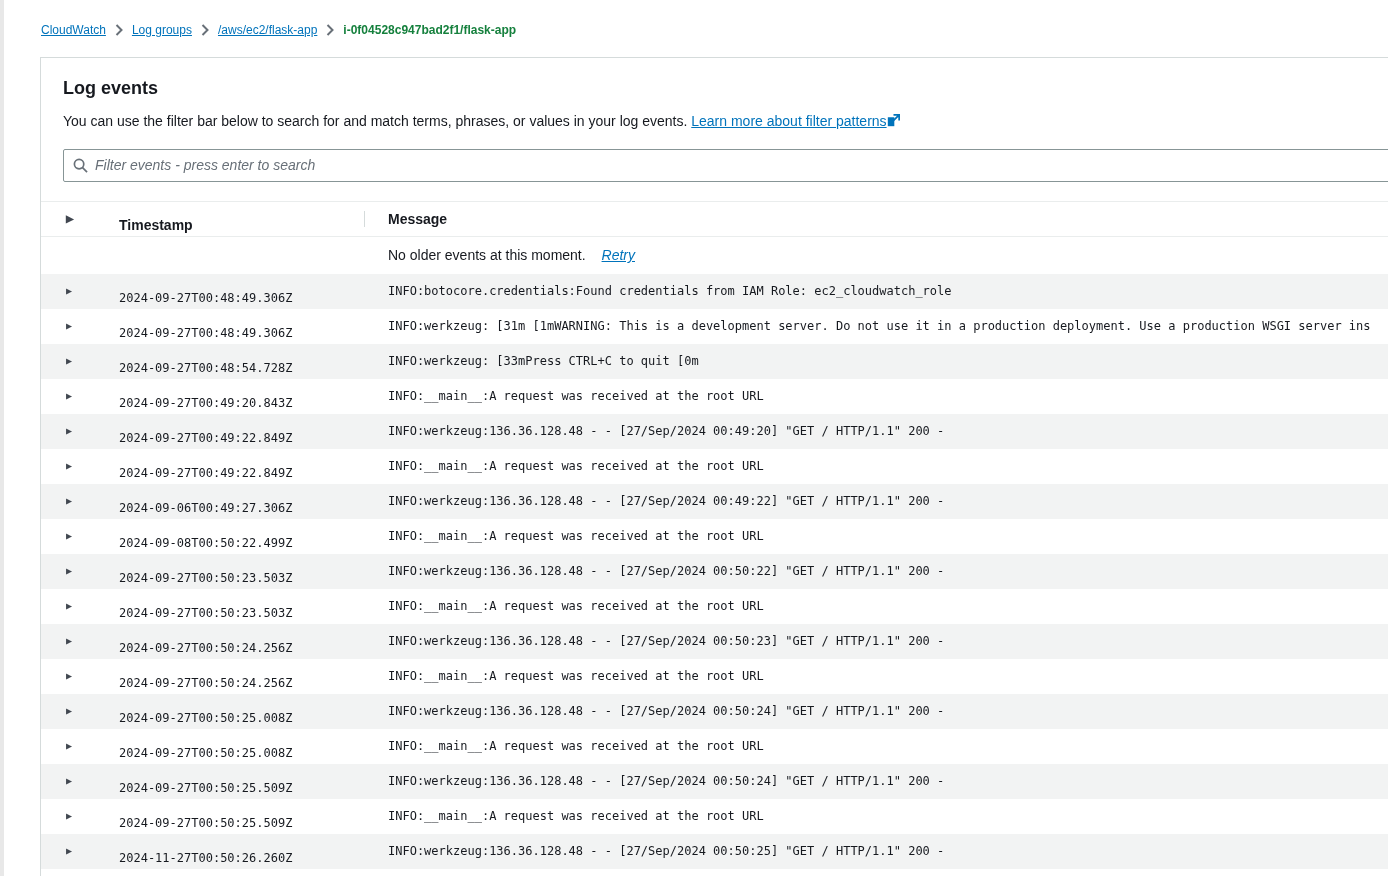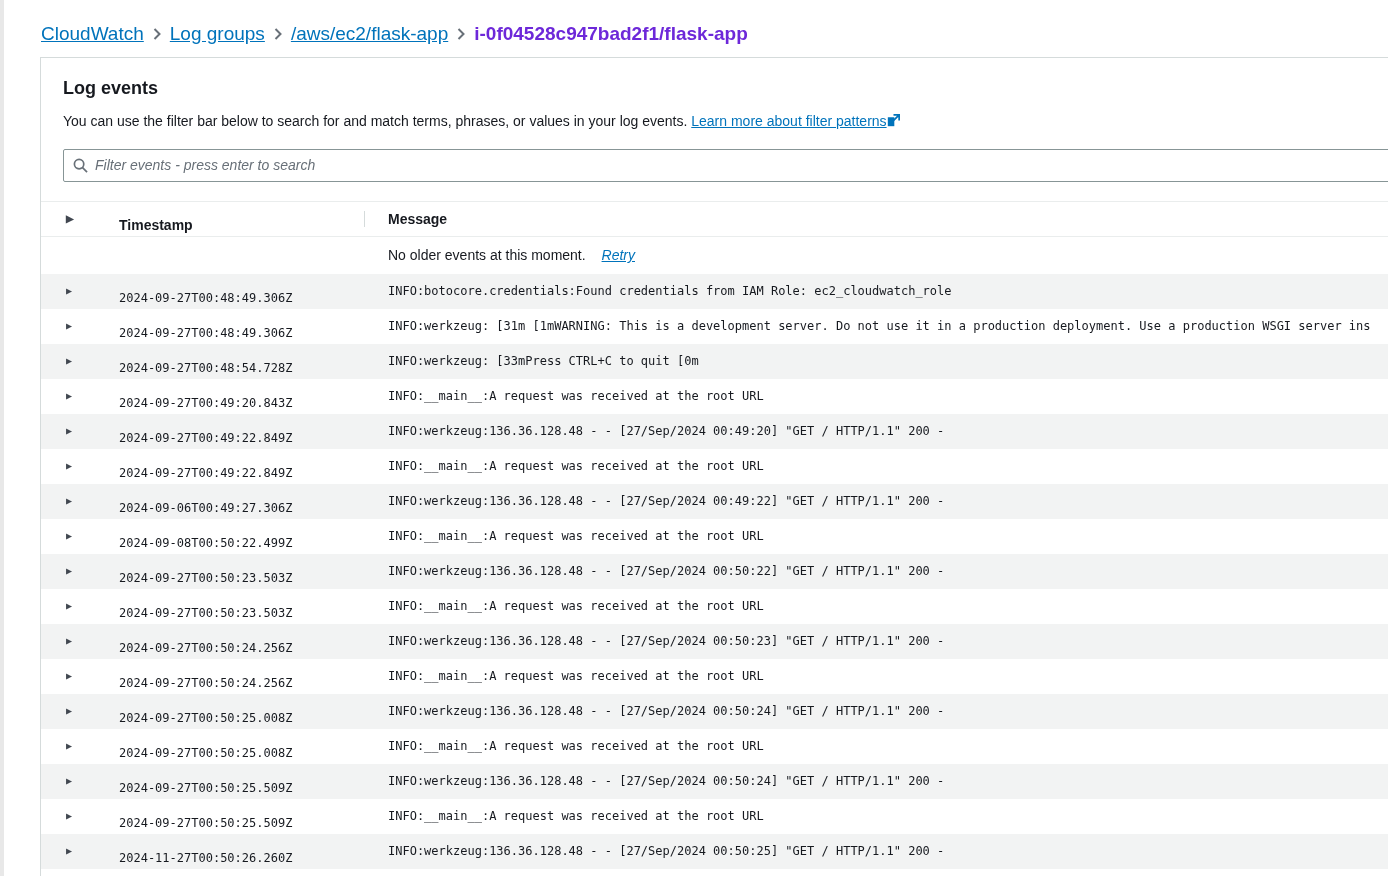--- a/index.html
+++ b/index.html
@@ -12,27 +12,27 @@
   }
   .left-edge {
     position: absolute; left: 0; top: 0; bottom: 0; width: 4px;
     background: #e8e8e8;
   }
 
   
   .breadcrumb {
     display: flex; align-items: center;
     padding: 23px 0 0 41px;
-    font-size: 19px;
+    font-size: 12px;
     gap: 9px;
   }
   .breadcrumb a.crumb-link {
     color: #0073bb; text-decoration: underline; cursor: pointer;
   }
-  .breadcrumb .crumb-current { color: #6d28d9; font-weight: 700; }
+  .breadcrumb .crumb-current { color: #15803d; font-weight: 700; }
   .crumb-sep { color: #687078; display: inline-flex; align-items: center; }
   .crumb-sep svg { display: block; }
 
   
   .card {
     position: absolute;
     left: 40px; top: 57px;
     width: 1350px; 
     height: 900px;
     border: 1px solid #d5dbdb;

